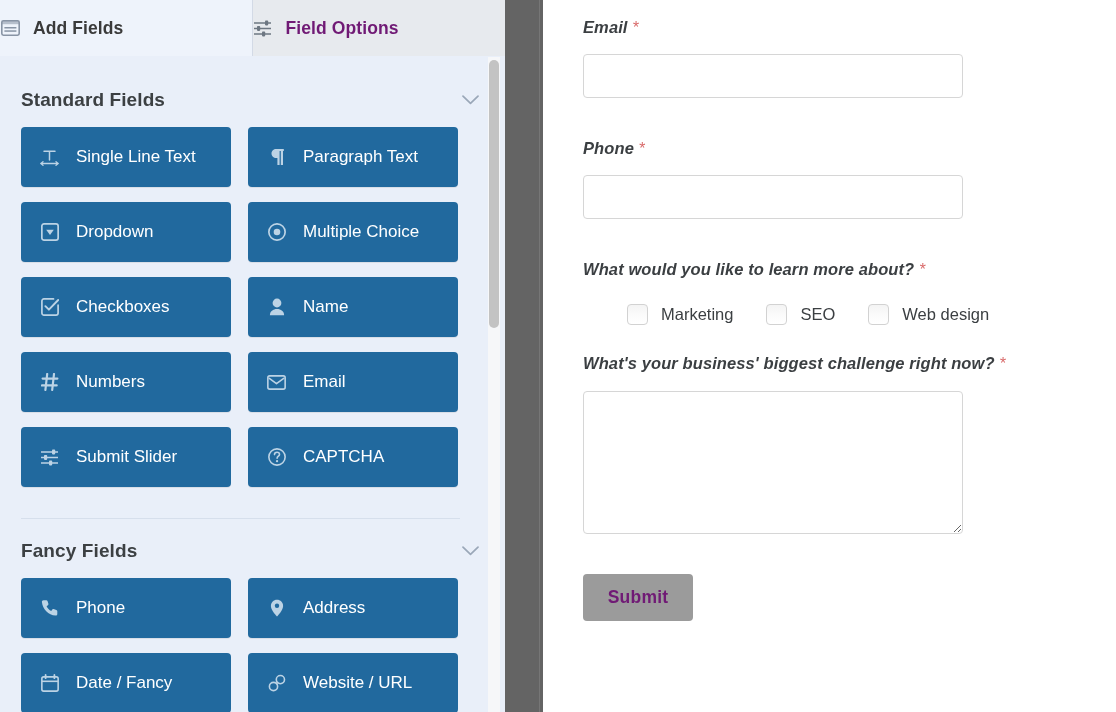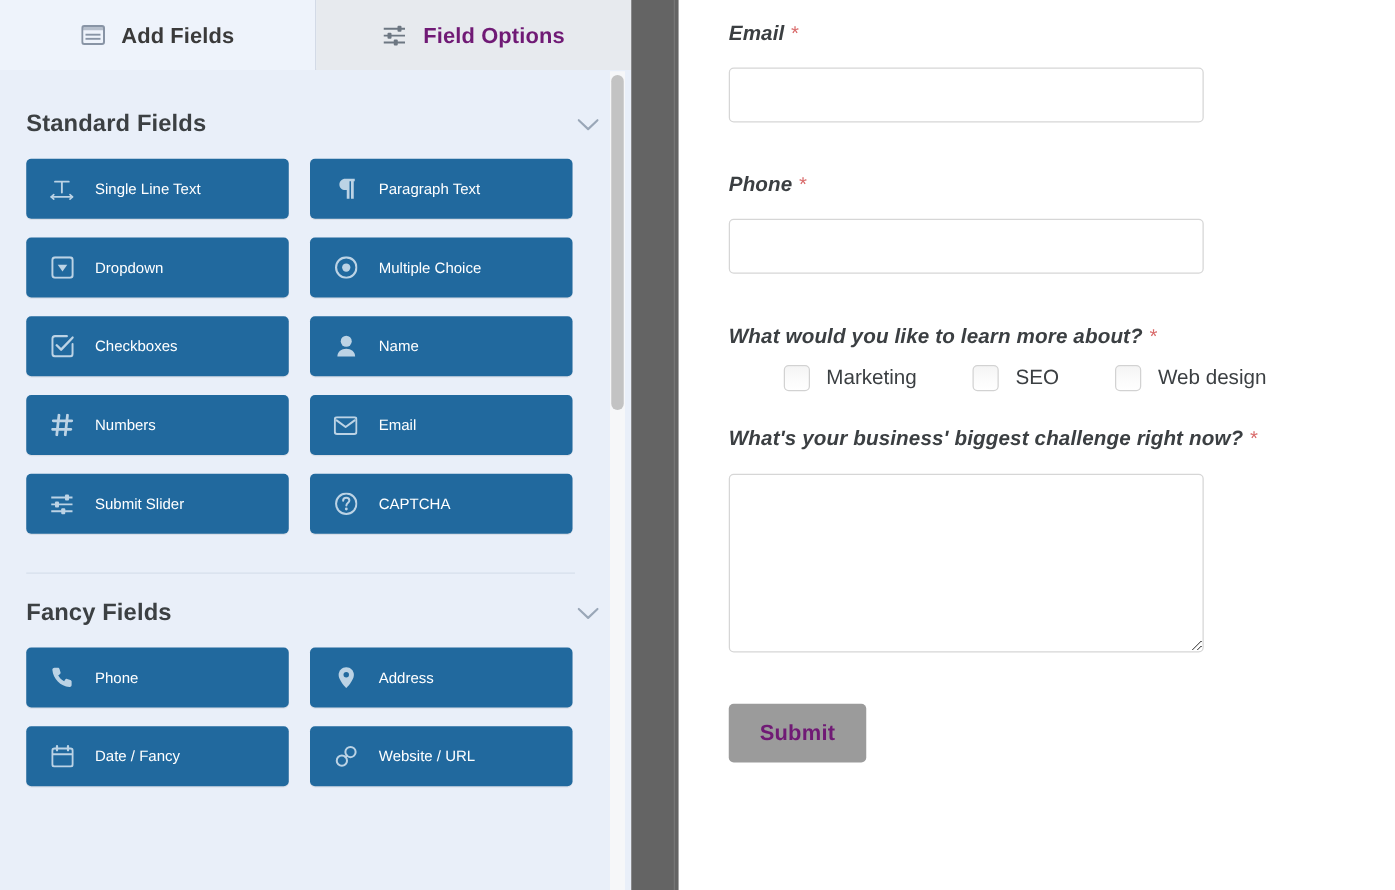--- a/index.html
+++ b/index.html
@@ -34,21 +34,21 @@
     display: flex;
     height: 56px;
     width: 100%;
     border-bottom: 1px solid #d3dae6;
     background: #eef3fb;
   }
   .tab {
     flex: 1 1 50%;
     display: flex;
     align-items: center;
-    justify-content: center;
+    justify-content: flex-start;
     gap: 13px;
     font-size: 17.5px;
     font-weight: bold;
     color: #3a3a3a;
     letter-spacing: .1px;
     cursor: pointer;
     user-select: none;
     height: 56px;
   }
   .tab.active {
@@ -91,29 +91,29 @@
   .chev { width: 18px; height: 11px; color: #9aa7b8; display:flex; align-items:center; justify-content:center;}
 
   .fieldgrid {
     display: flex;
     flex-wrap: wrap;
     gap: 15px 17px;
     padding: 0 45px 0 21px;
   }
   .fieldbtn {
     width: 210px;
-    height: 48px;
+    height: 60px;
     background: #21699e;
     border-radius: 4px;
     display: flex;
     align-items: center;
     padding-left: 19px;
     gap: 17px;
     color: #ffffff;
-    font-size: 12px;
+    font-size: 17px;
     cursor: pointer;
     user-select: none;
     box-shadow: 0 1px 0 rgba(0,0,0,0.07);
   }
   .fieldbtn .fi {
     width: 19px;
     height: 19px;
     flex: 0 0 19px;
     display: flex;
     align-items: center;
@@ -200,22 +200,22 @@
     border-radius: 4px;
     background: #fff;
     margin-top: 17px;
   }
   .gap-lg { height: 41px; }
   .gap-md { height: 29px; }
 
   .checkrow {
     display: flex;
     align-items: center;
-    margin-top: 13px;
-    gap: 12px;
+    margin-top: 25px;
+    gap: 0;
     padding-left: 44px;
   }
   .checkitem { display: flex; align-items: center; gap: 13px; margin-right: 33px; }
   .cbox {
     width: 21px;
     height: 21px;
     border: 1px solid #d2d2d2;
     border-radius: 4px;
     background: linear-gradient(180deg,#f4f4f4 0%, #fbfbfb 55%, #ffffff 100%);
     flex: 0 0 21px;

